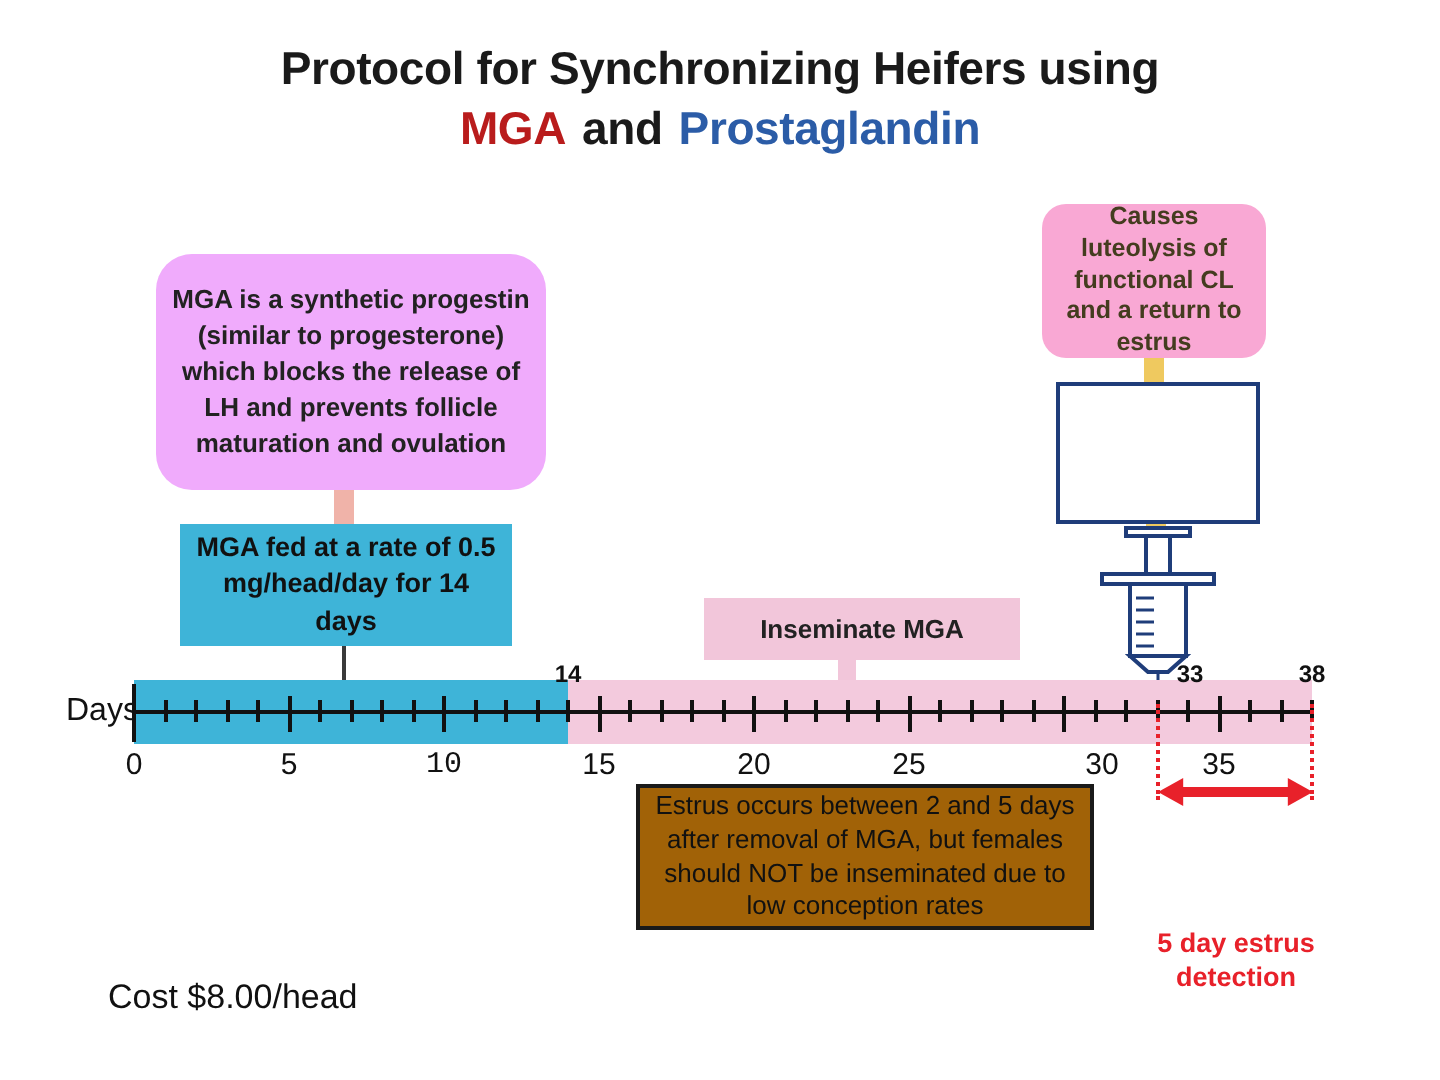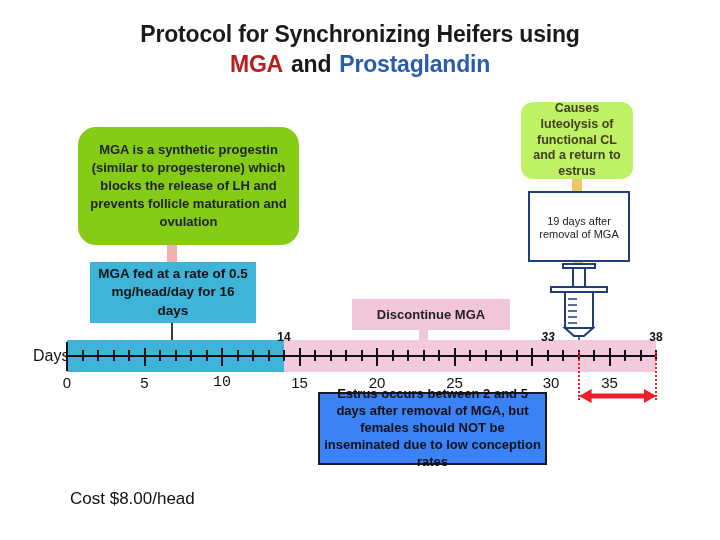--- a/index.html
+++ b/index.html
@@ -9,36 +9,36 @@
   }
   
   .title{position:absolute; top:20px; left:0; width:720px; text-align:center;
     font-weight:800; font-size:23px; line-height:1.3; color:#1a1a1a; letter-spacing:-0.2px;}
   .title .t-mga{color:#b91c1c;}
   .title .t-pg{color:#2B5CA7;}
   .title span{margin:0 4px;}
   
   .box{position:absolute; box-sizing:border-box; display:flex; align-items:center;
     justify-content:center; text-align:center;}
-  .mga-desc{left:78px; top:127px; width:221px; height:118px; background:#84cc16;
+  .mga-desc{left:78px; top:127px; width:195px; height:118px; background:#f0abfc;
     border-radius:18px; font-size:13px; font-weight:700; line-height:1.38; color:#222;
     padding:6px 8px;}
   .mga-feed{left:90px; top:262px; width:166px; height:61px; background:#3EB4D8;
     font-size:13.5px; font-weight:700; line-height:1.35; color:#111; padding:2px 6px;}
-  .luteolysis{left:521px; top:102px; width:112px; height:77px; background:#bef264;
+  .luteolysis{left:521px; top:102px; width:112px; height:77px; background:#f9a8d4;
     border-radius:12px; font-size:12.5px; font-weight:700; line-height:1.25; color:#443C1F;
     padding:4px 5px;}
   .pgf{left:528px; top:191px; width:102px; height:71px; background:#fff;
     border:2px solid #1F3D7A; flex-direction:column; padding:2px;}
   .pgf .pgf-title{font-size:14px; font-weight:800; color:#1F3D7A; line-height:1.05; white-space:pre-line;}
   .pgf .pgf-sub{font-size:11px; color:#222; line-height:1.15; margin-top:2px;}
   .discontinue{left:352px; top:299px; width:158px; height:31px; background:#F2C6DA;
     font-size:13px; font-weight:700; color:#222;}
-  .green-note{left:318px; top:392px; width:229px; height:73px; background:#3b82f6;
-    border:2px solid #1a1a1a; font-size:13px; font-weight:700; line-height:1.3; color:#111;
+  .green-note{left:318px; top:392px; width:229px; height:73px; background:#a16207;
+    border:2px solid #1a1a1a; font-size:13px; font-weight:400; line-height:1.3; color:#111;
     padding:2px 4px;}
   .inseminate{left:580px; top:404px; width:75px; height:58px; background:#fff;
     border:2px solid #D08A8A; font-size:13px; font-weight:700; line-height:1.3; color:#111;}
   .detect-label{left:566px; top:464px; width:104px; color:#E8212A; font-size:13.5px;
     font-weight:800; line-height:1.25;}
   
   .stub{position:absolute;}
   .stub-salmon{left:167px; top:244px; width:10px; height:19px; background:#F0B3A9;}
   .stub-dark{left:171px; top:322px; width:2px; height:21px; background:#3a3a3a;}
   .stub-yel1{left:572px; top:178px; width:10px; height:14px; background:#EFC95F;}
@@ -53,47 +53,47 @@
   .tick.major{top:348px; height:18px;}
   .tick.origin{top:342px; height:29px;}
   .daylabel{position:absolute; top:374px; width:30px; text-align:center;
     font-size:15px; color:#111;}
   .marker{position:absolute; top:330px; width:26px; text-align:center;
     font-size:12px; font-weight:800; color:#111;}
   .days-title{position:absolute; left:33px; top:347px; font-size:16px; color:#111;}
   .dotline{position:absolute; top:352px; height:48px; width:0;
     border-left:2px dotted #E8212A;}
   .arrow-wrap{position:absolute; top:388px; height:16px;}
-  .cost{position:absolute; left:54px; top:489px; font-size:17px; color:#111;margin-left:16px;}
+  .cost{position:absolute; left:54px; top:489px; font-size:17px; color:#111;}
   svg{display:block;}
 </style>
 </head>
 <body>
 
 <div class="slide">
 
   <div class="title">
     <div>Protocol for Synchronizing Heifers using</div>
     <div><span class="t-mga">MGA</span><span>and</span><span class="t-pg">Prostaglandin</span></div>
   </div>
 
   <div class="stub stub-salmon"></div>
   <div class="stub stub-dark"></div>
   <div class="stub stub-yel1"></div>
   <div class="stub stub-yel2"></div>
   <div class="stub stub-pink"></div>
 
   <div class="box mga-desc">MGA is a synthetic progestin (similar to progesterone) which blocks the release of LH and prevents follicle maturation and ovulation</div>
-  <div class="box mga-feed">MGA fed at a rate of 0.5 mg/head/day for 16 days</div>
+  <div class="box mga-feed">MGA fed at a rate of 0.5 mg/head/day for 14 days</div>
   <div class="box luteolysis">Causes luteolysis of functional CL and a return to estrus</div>
   <div class="box pgf">
-    <div class="pgf-sub">19 days after removal of MGA</div>
   </div>
-  <div class="box discontinue">Discontinue MGA</div>
+  <div class="box discontinue">Inseminate MGA</div>
   <div class="box green-note">Estrus occurs between 2 and 5 days after removal of MGA, but females should NOT be inseminated due to low conception rates</div>
+  <div class="box detect-label">5 day estrus detection</div>
 
   <div style="position: absolute; top: 262px; left: 543.5px;" id="syringe">
     <svg width="70" height="88" viewBox="0 0 70 88">
       <g fill="#ffffff" stroke="#1F3D7A" stroke-width="2">
         <rect x="19" y="2" width="32" height="4"></rect>
         <rect x="29" y="6" width="12" height="19"></rect>
         <rect x="7" y="25" width="56" height="5"></rect>
         <rect x="21" y="30" width="28" height="36"></rect>
         <path d="M21,66 L49,66 L40,74 L30,74 Z"></path>
       </g>
@@ -161,21 +161,21 @@
       <div class="tick" style="left: 655px;"></div>
       <div class="daylabel" style="left: 52px;">0</div>
       <div class="daylabel" style="left: 129.5px;">5</div>
       <div class="daylabel" style="left: 207px; font-family: Liberation Mono, monospace;">10</div>
       <div class="daylabel" style="left: 284.5px;">15</div>
       <div class="daylabel" style="left: 362px;">20</div>
       <div class="daylabel" style="left: 439.5px;">25</div>
       <div class="daylabel" style="left: 536px;">30</div>
       <div class="daylabel" style="left: 594.5px;">35</div>
       <div class="marker" style="left: 271px;">14</div>
-      <div class="marker" style="left: 535px; font-style: italic;">33</div>
+      <div class="marker" style="left: 582px;">33</div>
       <div class="marker" style="left: 643px;">38</div>
       <div class="dotline" style="left: 577.5px;"></div>
       <div class="dotline" style="left: 655px;"></div>
     </div>
 
   <div class="cost">Cost $8.00/head</div>
 
 </div>
 
 </body></html>

